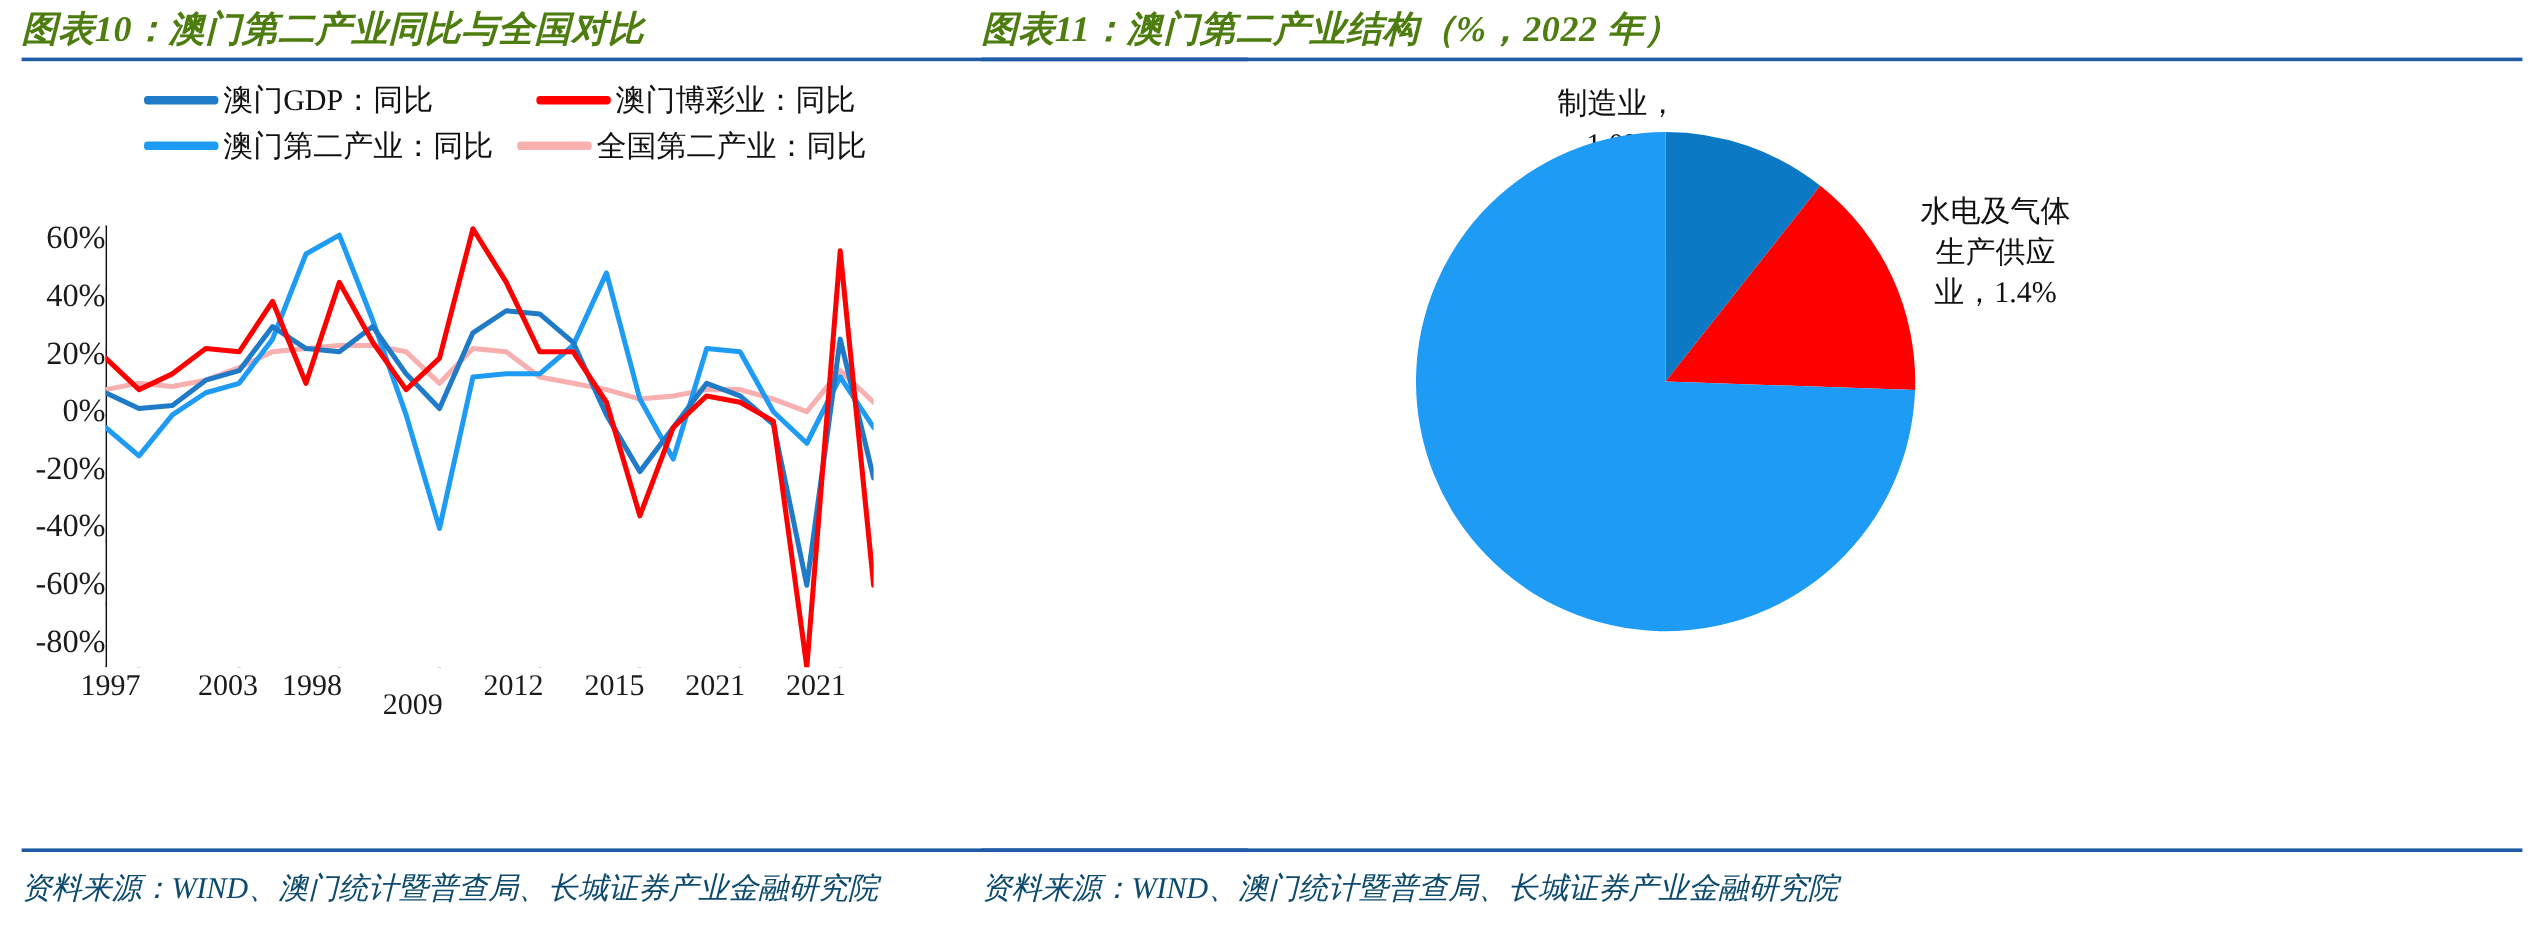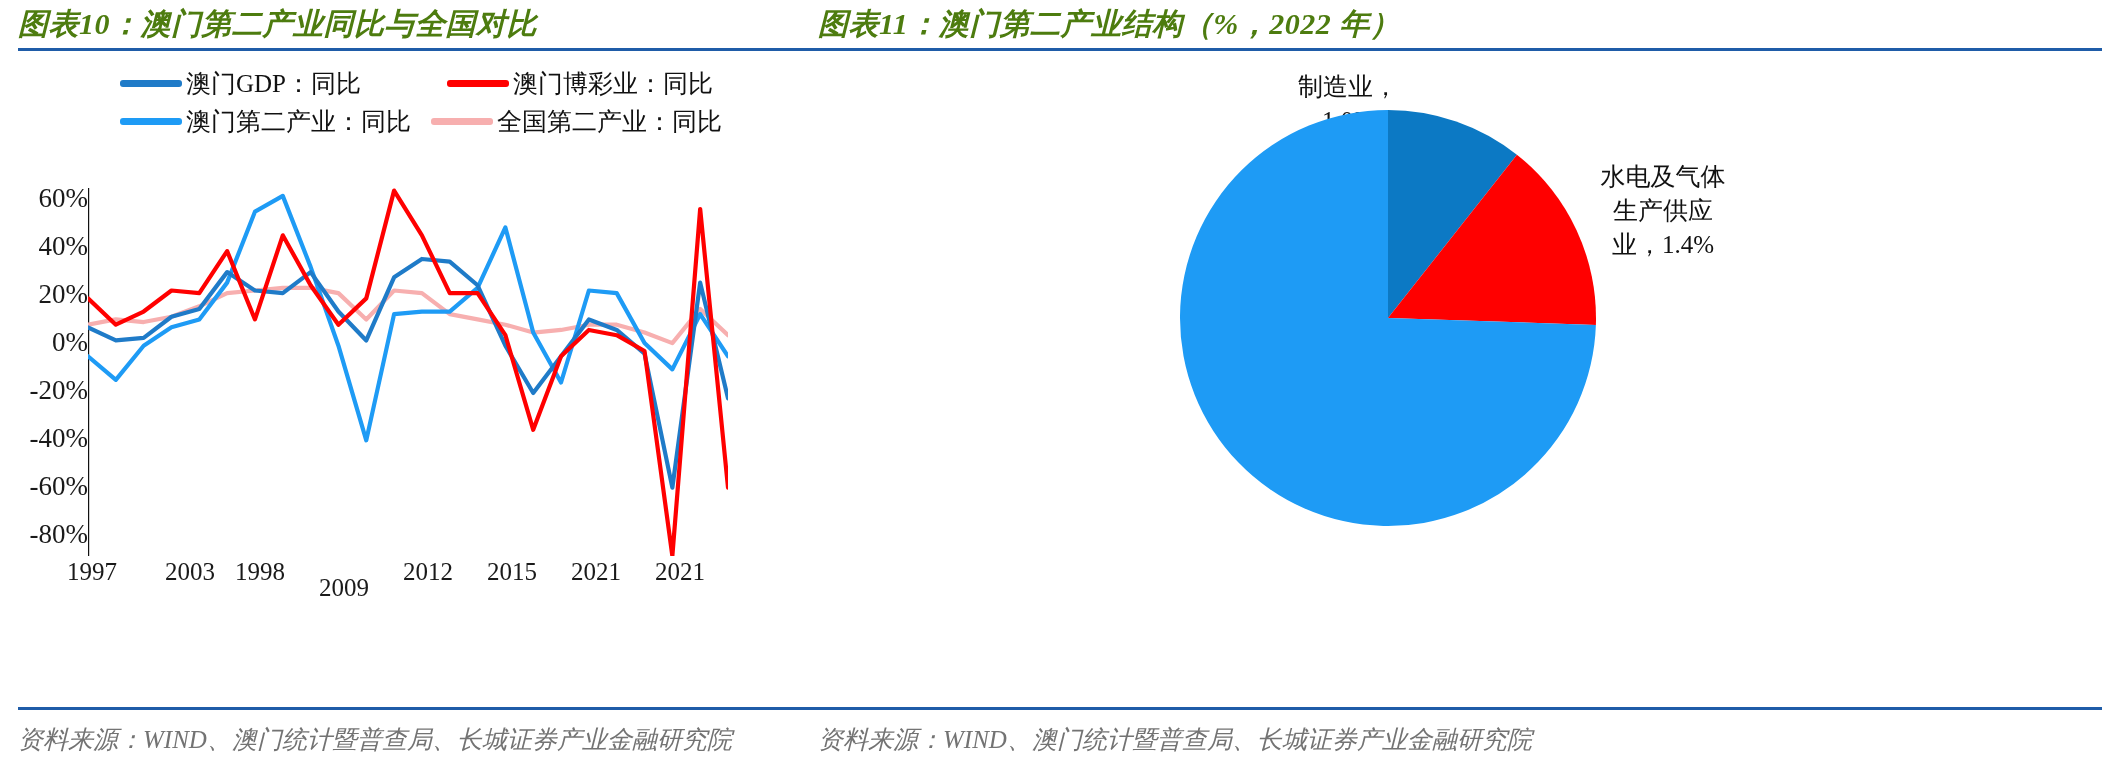--- a/index.html
+++ b/index.html
@@ -31,21 +31,21 @@
   .title-rule.r2{left:800px;right:14px;}
 
   
   .footer-rule{
     position:absolute;left:18px;right:18px;bottom:64px;
     height:3px;background:#1F5CA8;
   }
   .footer-rule.r2{left:800px;right:14px;}
   .footer-text{
     position:absolute;bottom:18px;
-    font-style:italic;font-size:25px;color:#737373;
+    font-style:italic;font-size:25px;color:#0c4a6e;
     white-space:nowrap;font-weight:500;
   }
   .footer-left{left:18px;}
   .footer-right{left:800px;}
 
   
   .linechart-wrap{position:absolute;left:10px;top:58px;width:740px;height:620px;}
   .legend{position:absolute;left:0;top:6px;width:720px;}
   .legend-row{display:flex;align-items:center;height:38px;}
   .legend-row.row1{padding-left:110px;}

